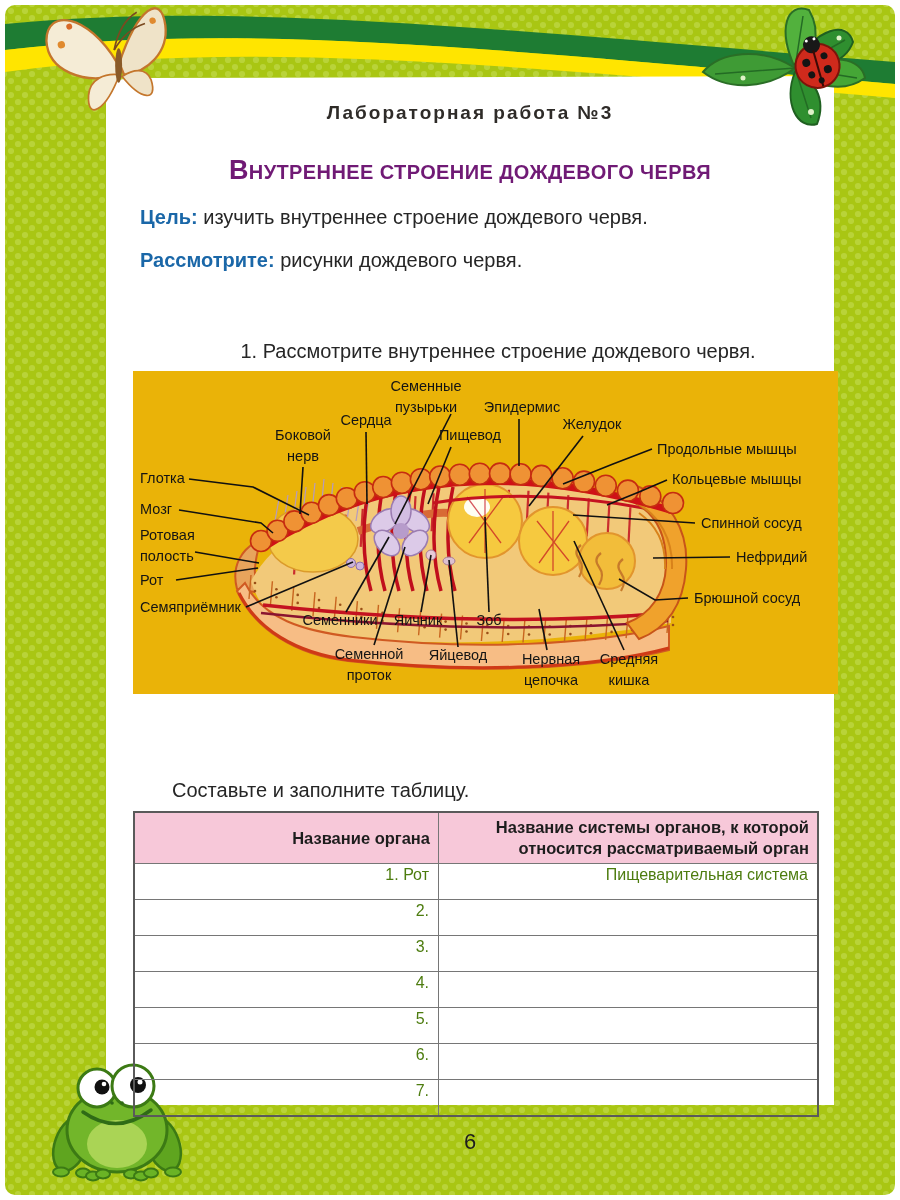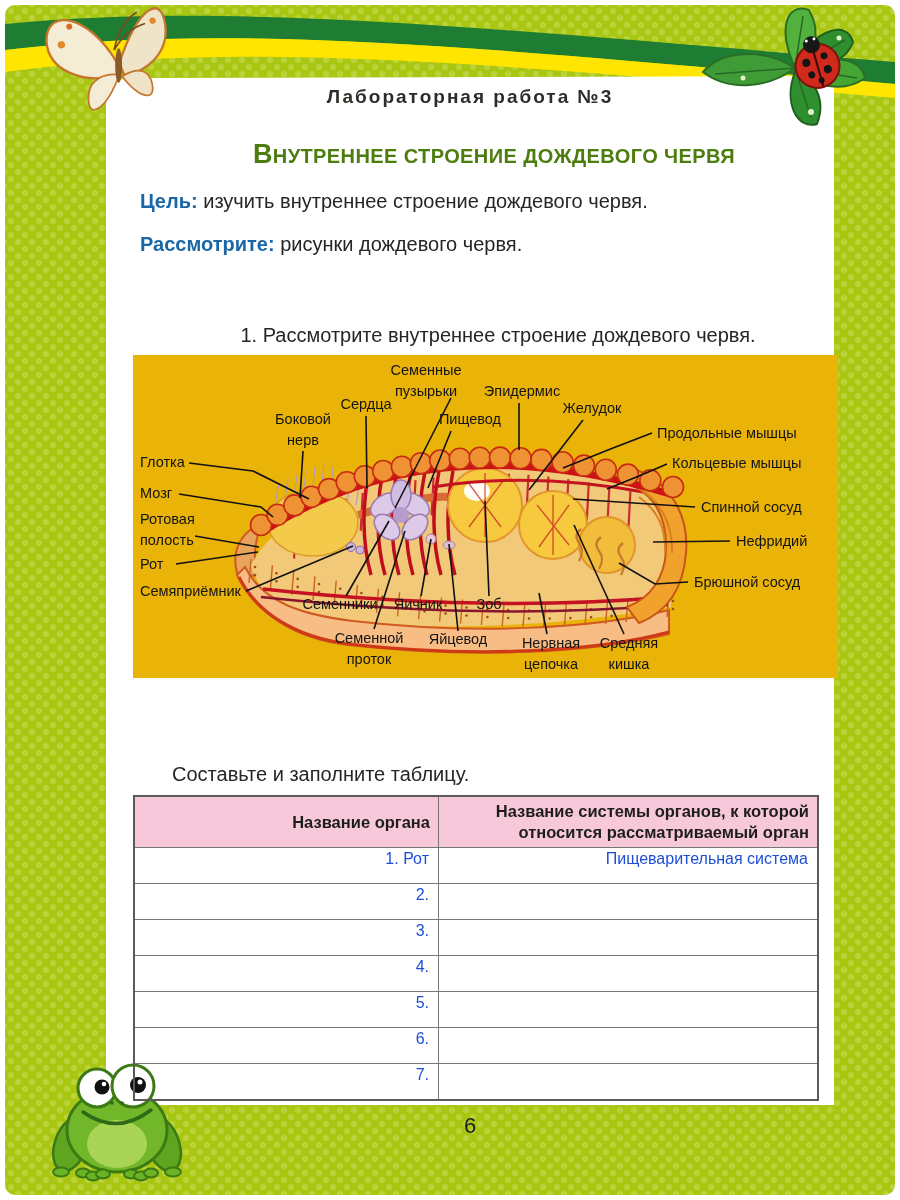--- a/index.html
+++ b/index.html
@@ -1,45 +1,45 @@
 <!DOCTYPE html>
 <html><head>
 <meta charset="utf-8">
 <style>
   html,body{margin:0;padding:0;background:#ffffff;}
   .page{position:relative;width:900px;height:1200px;overflow:hidden;background:#fff;
         font-family:"Liberation Sans",sans-serif;color:#262626;}
   .bg-svg{position:absolute;left:0;top:0;z-index:0;}
-  .content{position:absolute;left:0;top:0;width:900px;height:983px;z-index:2;}
+  .content{position:absolute;left:0;top:16px;width:900px;height:983px;z-index:2;}
 
   .abs{position:absolute;}
   .page-title{left:106px;top:86px;width:728px;text-align:center;
       font-size:19px;font-weight:bold;letter-spacing:2px;color:#2e2b28;}
-  .main-heading{left:106px;top:139px;width:728px;text-align:center;color:#4d7c0f;
-      font-weight:bold;font-size:20px;letter-spacing:.4px;padding-left:24px;}
+  .main-heading{left:106px;top:139px;width:728px;text-align:center;color:#701a75;
+      font-weight:bold;font-size:20px;letter-spacing:.4px;}
   .main-heading .initial{font-size:27px;}
   .para{left:140px;width:684px;font-size:20px;line-height:26px;}
   .label-blue{color:#1a67a8;font-weight:bold;}
   .goal{top:188px;}
   .equipment{top:231px;}
   .procedure-heading{left:106px;top:276px;width:728px;text-align:center;
       color:#1a67a8;font-weight:bold;font-size:21px;letter-spacing:.5px;}
   .step1{top:322px;text-indent:32px;text-align:center;}
   .diagram-panel{left:133px;top:355px;width:705px;height:323px;background:#eab308;}
   .step2{top:701px;text-align:justify;text-indent:32px;}
   .step2-note{top:761px;text-indent:32px;}
 
   .table-wrap{left:133px;top:795px;width:686px;text-align:right;}
   table.organ-table{border-collapse:collapse;width:100%;table-layout:fixed;
       border:2px solid #5a5a5a;}
   table.organ-table th,table.organ-table td{border:1.5px solid #767676;}
   table.organ-table th{background:#f7c8d9;font-size:16.5px;font-weight:bold;
       line-height:21px;padding:3px 8px;height:44px;color:#1d1d1d;}
   table.organ-table td{font-size:16px;height:29px;padding:2px 9px 4px 9px;
-      vertical-align:top;color:#1d4ed8;}
+      vertical-align:top;color:#4d7c0f;}
   .col-organ{width:287px;}
   .page-number{left:106px;top:1113px;width:728px;text-align:center;
       font-size:22px;color:#1d1d1d;z-index:3;}
 
   svg text.dlabel{font-family:"Liberation Sans",sans-serif;font-size:14.5px;fill:#141414;}
 </style>
 </head>
 <body>
 
 <div class="page">

